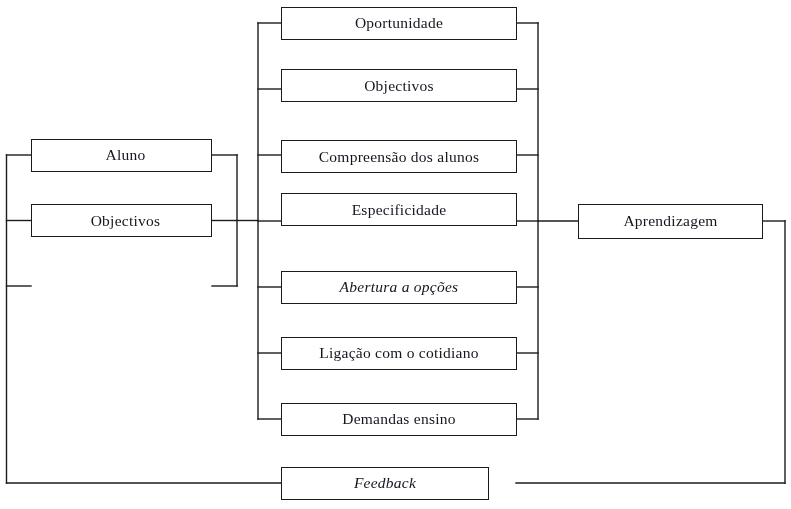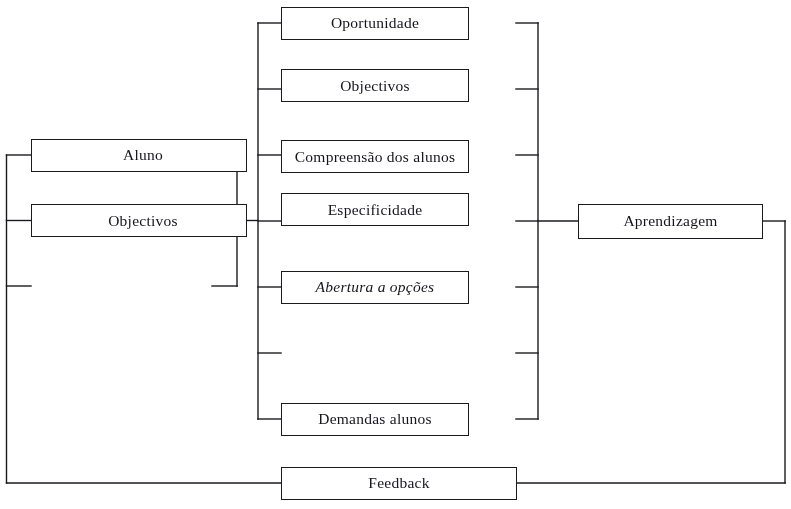--- a/index.html
+++ b/index.html
@@ -41,24 +41,24 @@
   }
   .node-label {
     display: block;
     font-size: 15.5px;
     letter-spacing: 0.25px;
     color: #15151f;
     white-space: nowrap;
     padding: 0 4px;
     transform: translateY(-0.5px);
   }
-  .node.left-node  { width: 216px; height: 33px; padding-left: 8px; }
-  .node.mid-node   { width: 188px; height: 33px; }
+  .node.left-node  { width: 181px; height: 33px; padding-left: 8px; }
+  .node.mid-node   { width: 236px; height: 33px; }
   .node.right-node { width: 185px; height: 35px; }
-  .node.fb-node    { width: 236px; height: 33px; }
+  .node.fb-node    { width: 208px; height: 33px; font-style: italic; }
 </style>
 </head>
 <body>
 
 <div id="diagram-root">
 
   <svg id="connector-layer" viewBox="0 0 791 509" width="791" height="509" aria-hidden="true">
     <g fill="none" stroke="#1a1a22" stroke-width="1.4" stroke-linecap="square">
 
       <path d="M6.5 155 L6.5 483"></path>
@@ -121,23 +121,26 @@
   </div>
 
   <div class="node mid-node" style="left:281px; top:193px;">
     <span class="node-label">Especificidade</span>
   </div>
 
   <div class="node mid-node" style="left:281px; top:270.5px;font-style:italic;">
     <span class="node-label">Abertura a opções</span>
   </div>
 
+  <div class="node mid-node" style="left:281px; top:336.5px;">
+    <span class="node-label">Ligação com o cotidiano</span>
+  </div>
 
   <div class="node mid-node" style="left:281px; top:402.5px;">
-    <span class="node-label">Demandas alunos</span>
+    <span class="node-label">Demandas ensino</span>
   </div>
 
   <div class="node right-node" style="left:578px; top:203.5px;align-items:center;">
     <span class="node-label">Aprendizagem</span>
   </div>
 
   <div class="node fb-node" style="left:281px; top:466.5px;">
     <span class="node-label">Feedback</span>
   </div>
 

